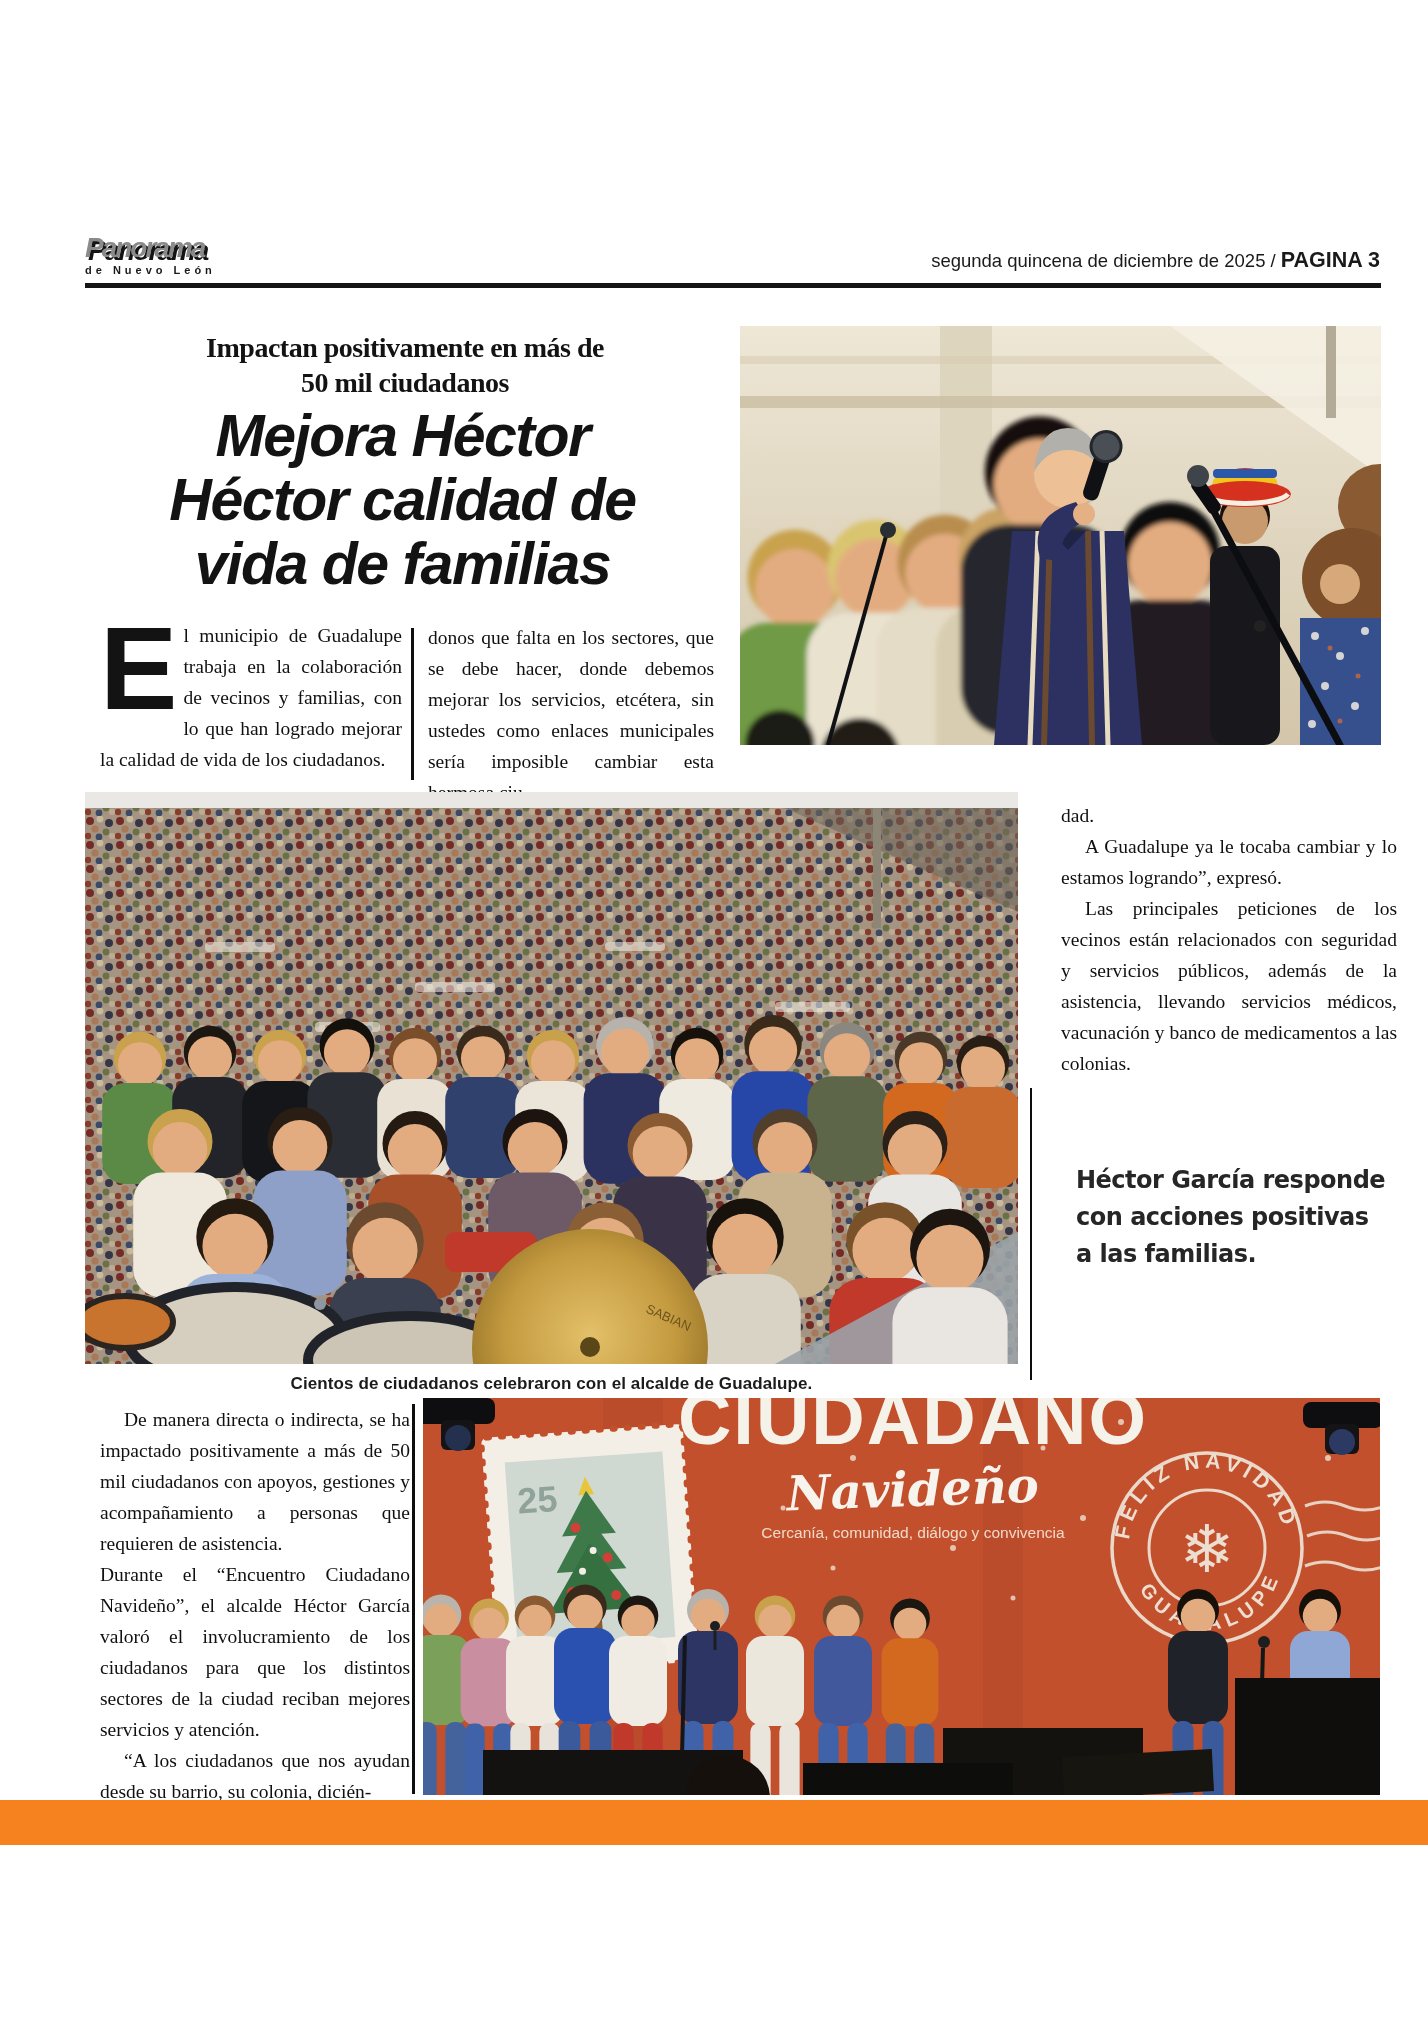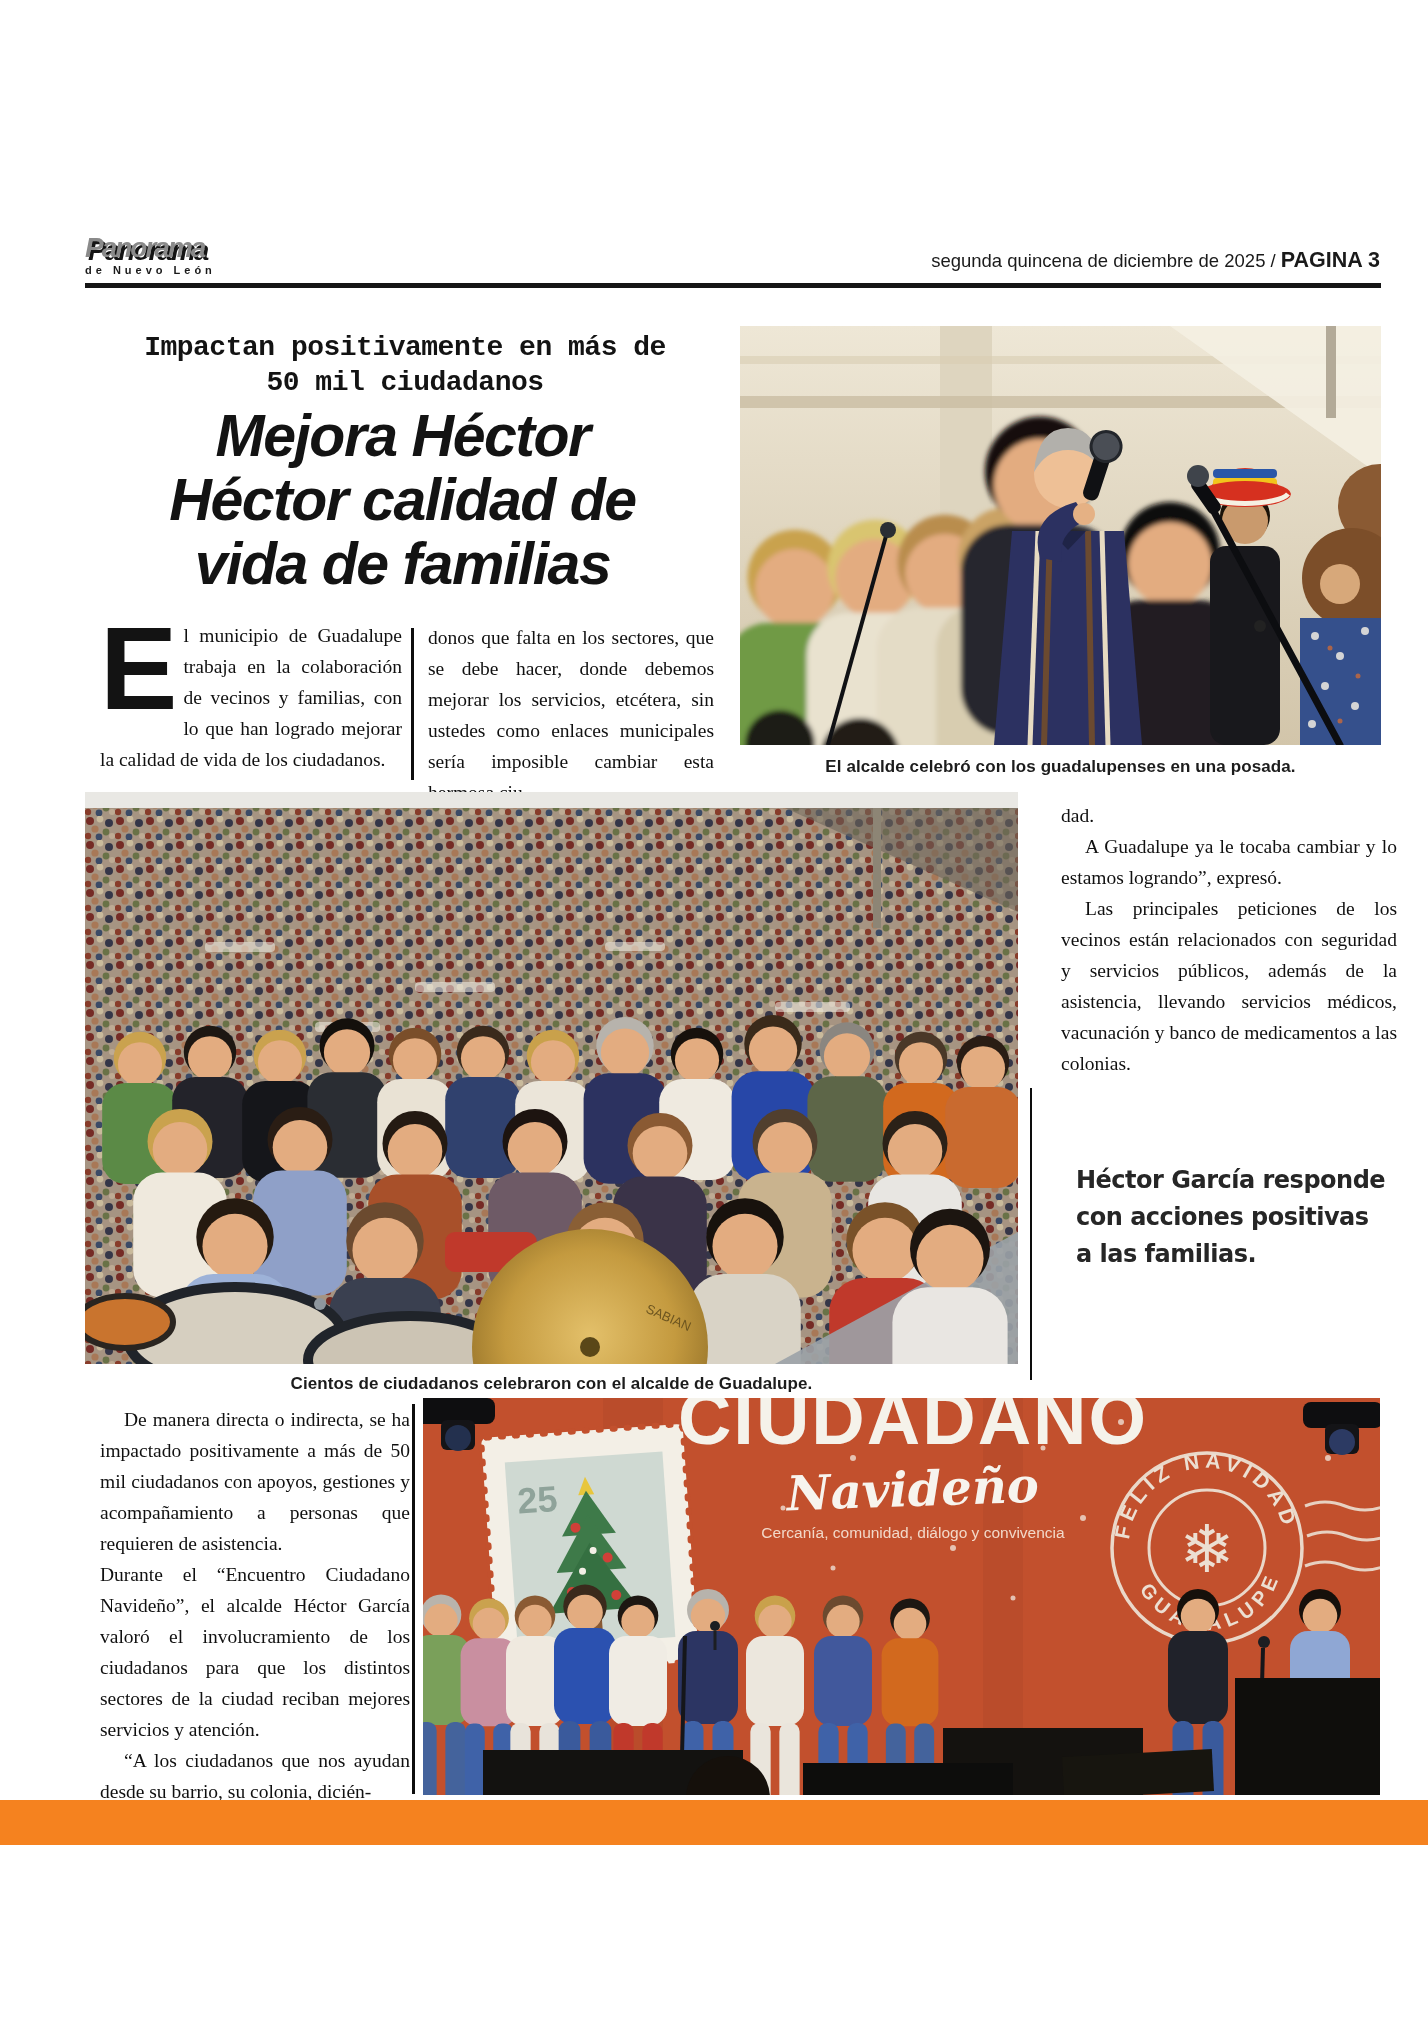--- a/index.html
+++ b/index.html
@@ -10,21 +10,21 @@
   
   .logo-text{font-family:"Liberation Sans",sans-serif;font-style:italic;font-weight:bold;
              font-size:28px;letter-spacing:-2px;color:#8a8a8a;text-shadow:3px 3px 0 #141414;line-height:1;}
   .logo-tag{font-family:"Liberation Sans",sans-serif;font-weight:bold;font-size:11px;
             letter-spacing:4px;color:#1a1a1a;}
   .dateline{font-family:"Liberation Sans",sans-serif;font-size:18.5px;color:#1a1a1a;white-space:nowrap;}
   .pagenum{font-weight:bold;font-size:21.5px;}
   .header-rule{background:#151515;}
 
   
-  .kicker{font-family:Liberation Mono, monospace;font-weight:bold;font-size:28px;line-height:35px;
+  .kicker{font-family:Liberation Serif, serif;font-weight:bold;font-size:28px;line-height:35px;
           text-align:center;color:#131313;letter-spacing:-0.5px;}
   .headline{font-family:"Liberation Sans",sans-serif;font-weight:bold;font-style:italic;font-size:59px;
             line-height:64px;text-align:center;color:#131313;letter-spacing:-1.5px;}
 
   
   .bodycol{font-size:19.5px;line-height:31px;text-align:justify;color:#101010;}
   .bodycol p{margin:0;}
   .p-indent{text-indent:24px;}
   .dropcap{float:left;font-family:"Liberation Sans",sans-serif;font-weight:bold;font-size:116px;
            line-height:90px;margin:4px 10px 0 0;letter-spacing:-4px;color:#131313;}
@@ -169,21 +169,20 @@
         <circle cx="520" cy="300" r="6" fill="#222"></circle>
         <g transform="rotate(-35 466 170)">
             <rect x="459" y="150" width="14" height="40" rx="6" fill="#0c0d10"></rect>
           </g>
         <circle cx="458" cy="150" r="11" fill="#3f444b"></circle>
         <line x1="88" y1="419" x2="146" y2="210" stroke="#101114" stroke-width="4"></line>
         <circle cx="148" cy="204" r="8" fill="#2a2e33"></circle>
       </g>
     </svg>
   </div>
-  <div class="abs caption" style="left:740px;top:757px;width:641px;">El alcalde celebró con los guadalupenses en una posada.</div>
 
   <div class="abs photo" style="left:85px;top:792px;width:933px;height:572px;">
     <svg width="933" height="572" viewBox="0 0 933 572">
       <defs>
         <pattern id="crowd" width="30" height="24" patternUnits="userSpaceOnUse">
           <rect width="30" height="24" fill="#b3a08c"></rect>
           <circle cx="5" cy="5" r="4" fill="#7e2f28"></circle>
             <circle cx="15" cy="3" r="3.4" fill="#d9c9a8"></circle>
           <circle cx="24" cy="7" r="4" fill="#3a3b4e"></circle>
             <circle cx="10" cy="13" r="3.6" fill="#b5825e"></circle>

